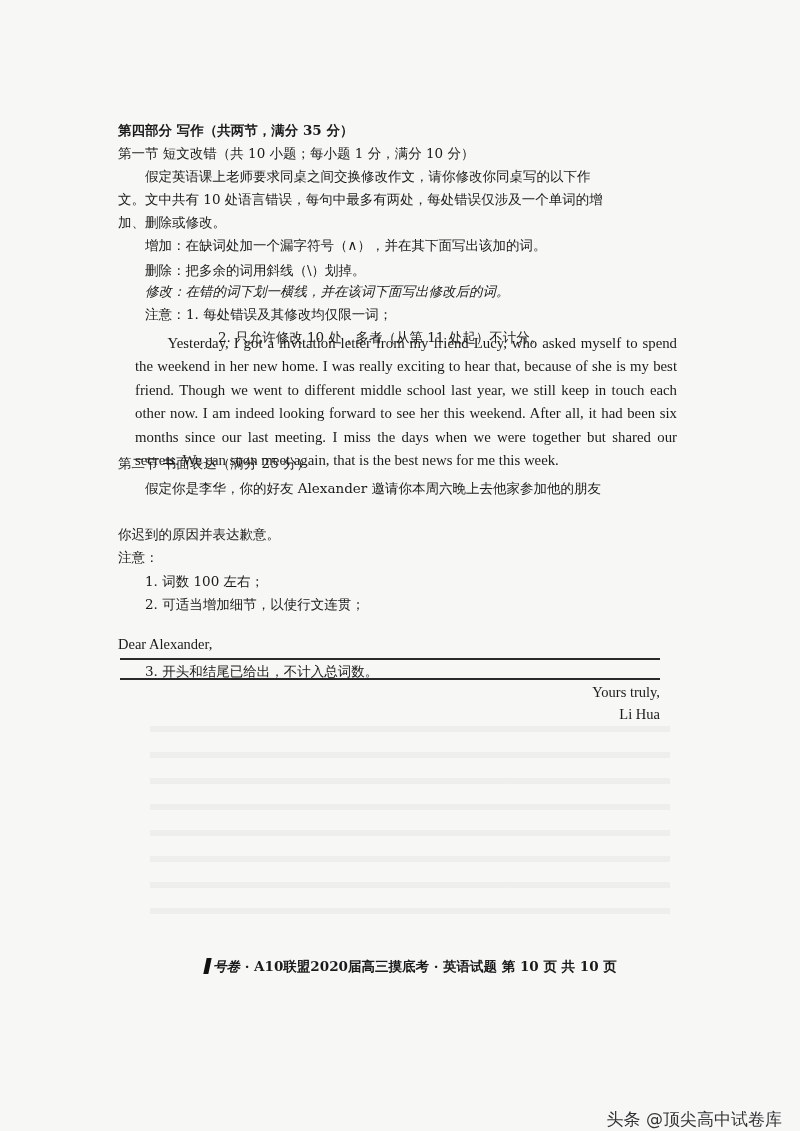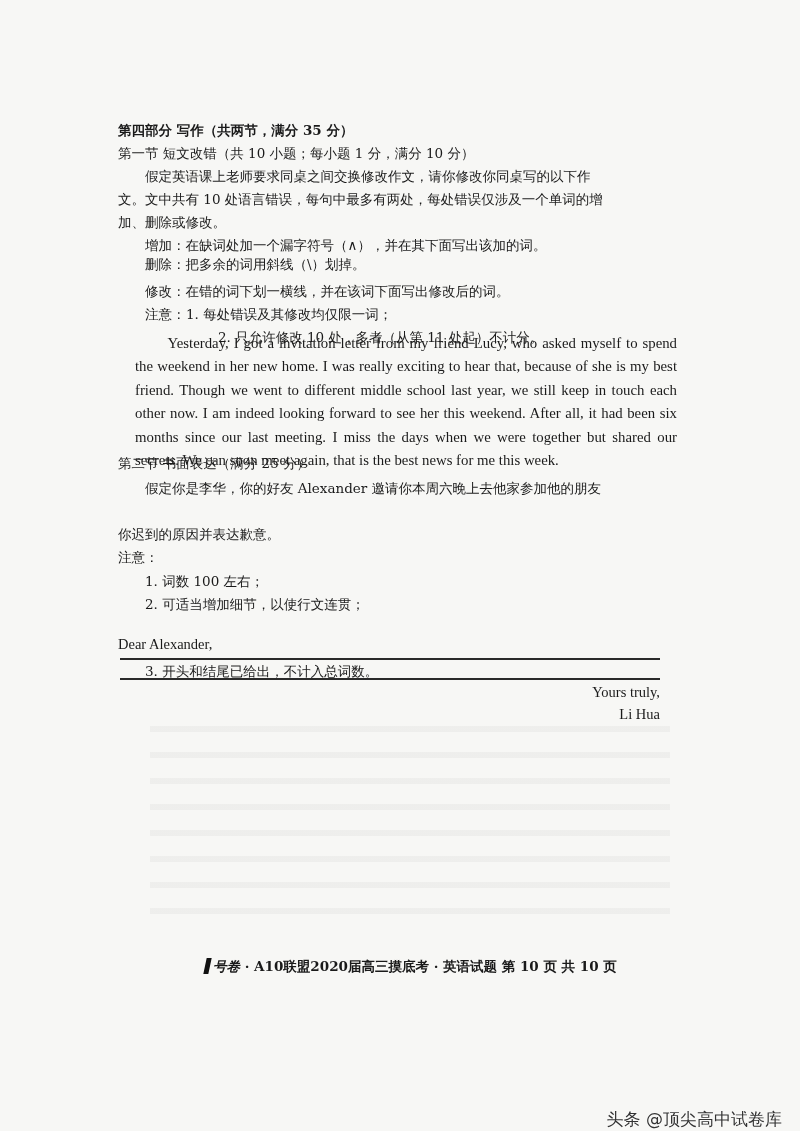--- a/index.html
+++ b/index.html
@@ -29,22 +29,22 @@
 <div class="page">
   <div class="ghost"></div>
 
   <div class="line bold" style="top:104px;">第四部分   写作（共两节，满分 35 分）</div>
   <div class="line" style="top:127px;">第一节   短文改错（共 10 小题；每小题 1 分，满分 10 分）</div>
   <div class="line" style="top:150px; left:145px;">假定英语课上老师要求同桌之间交换修改作文，请你修改你同桌写的以下作</div>
   <div class="line" style="top:173px;">文。文中共有 10 处语言错误，每句中最多有两处，每处错误仅涉及一个单词的增</div>
   <div class="line" style="top:196px;">加、删除或修改。</div>
 
   <div class="line" style="top:209px; left:145px; margin-top:10px;">增加：在缺词处加一个漏字符号（∧），并在其下面写出该加的词。</div>
-  <div class="line" style="top:232px; left:145px; margin-top:6px;">删除：把多余的词用斜线（\）划掉。</div>
-  <div class="line" style="top:255px; left:145px; margin-top:10px;">修改：在错的词下划一横线，并在该词下面写出修改后的词。</div>
+  <div class="line" style="top:232px; left:145px; margin-top:12px;">删除：把多余的词用斜线（\）划掉。</div>
+  <div class="line" style="top:255px; left:145px; margin-top:10px;font-style:italic;">修改：在错的词下划一横线，并在该词下面写出修改后的词。</div>
   <div class="line" style="top:278px; left:145px; margin-top:10px;">注意：</div>
   <div class="line" style="top:278px; left:186px; margin-top:10px;">1. 每处错误及其修改均仅限一词；</div>
   <div class="line" style="top:301px; left:218px; margin-top:10px;">2. 只允许修改 10 处，多者（从第 11 处起）不计分。</div>
 
   <div class="para" style="top:316px;">Yesterday, I got a invitation letter from my friend Lucy, who asked myself to spend the weekend in her new home. I was really exciting to hear that, because of she is my best friend. Though we went to different middle school last year, we still keep in touch each other now. I am indeed looking forward to see her this weekend. After all, it had been six months since our last meeting. I miss the days when we were together but shared our secrets. We can soon meet again, that is the best news for me this week.</div>
 
   <div class="line" style="top:437px;">第二节   书面表达（满分 25 分）</div>
   <div class="line" style="top:462px; left:145px;">假定你是李华，你的好友  Alexander 邀请你本周六晚上去他家参加他的朋友</div>
   <div class="line" style="top:508px;">你迟到的原因并表达歉意。</div>
   <div class="line" style="top:531px;">注意：</div>

